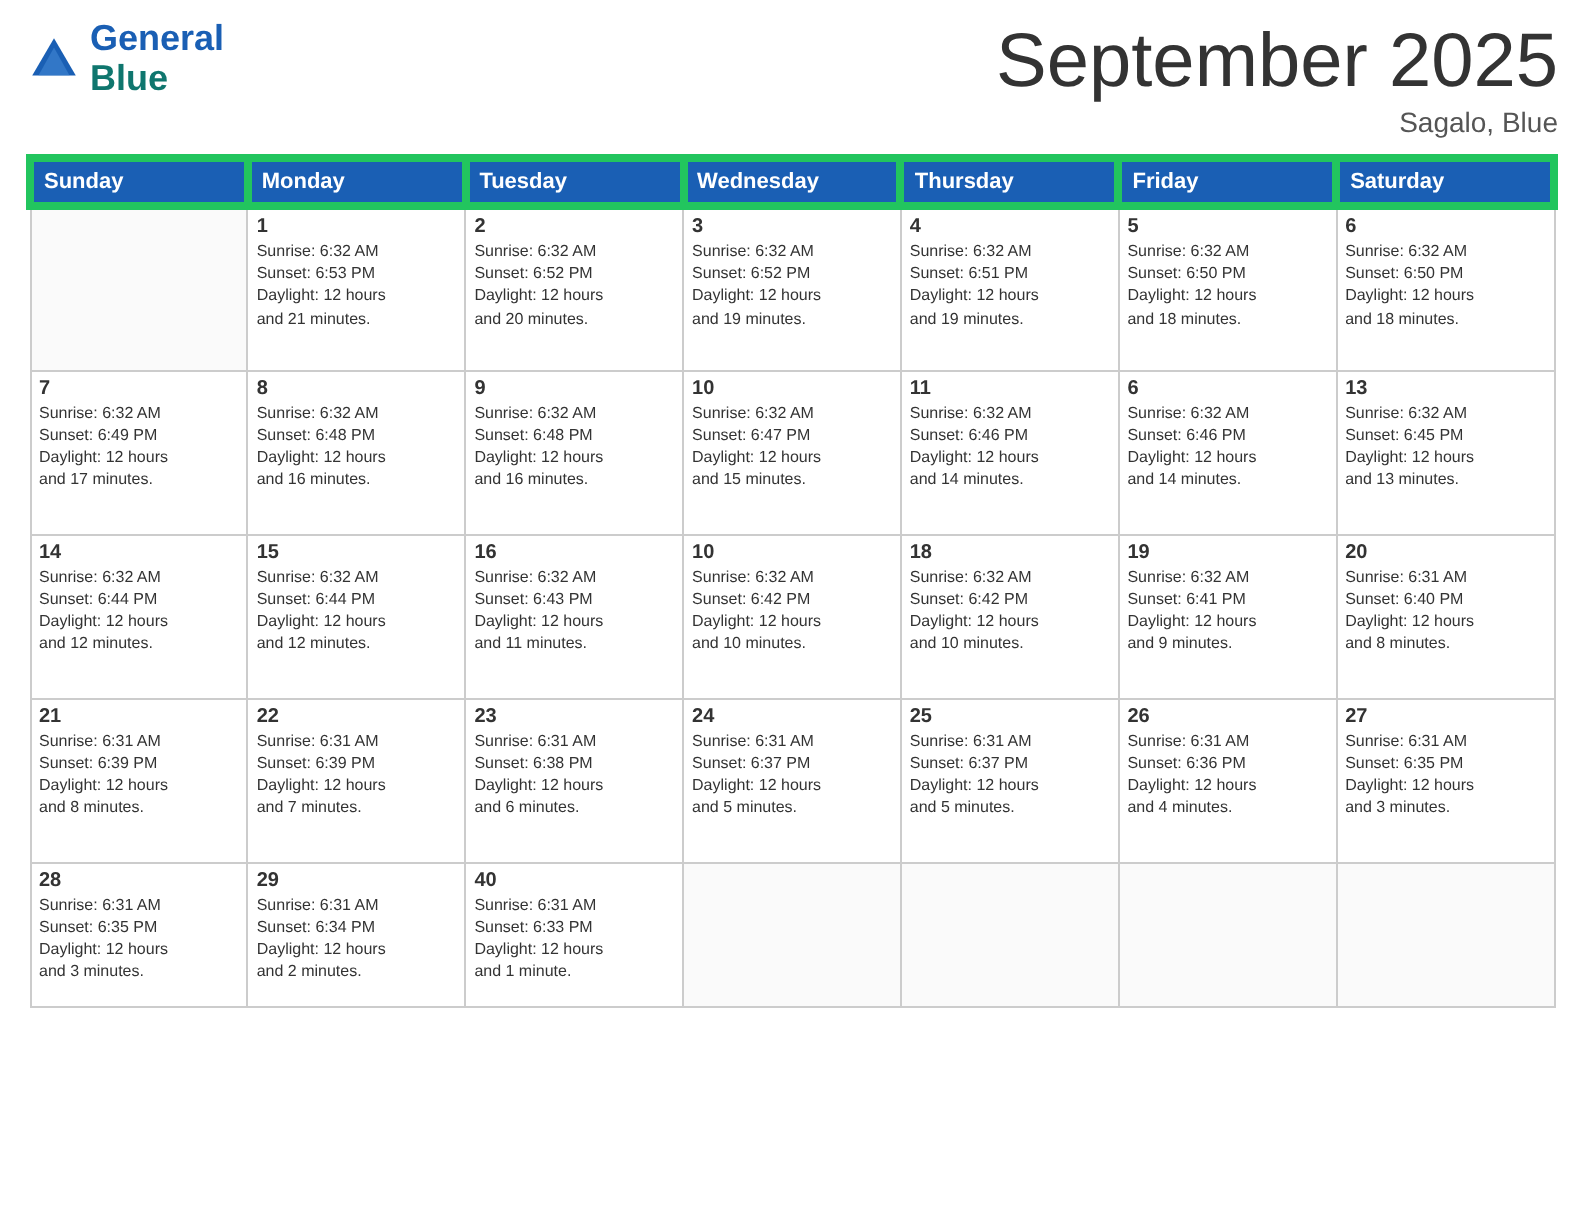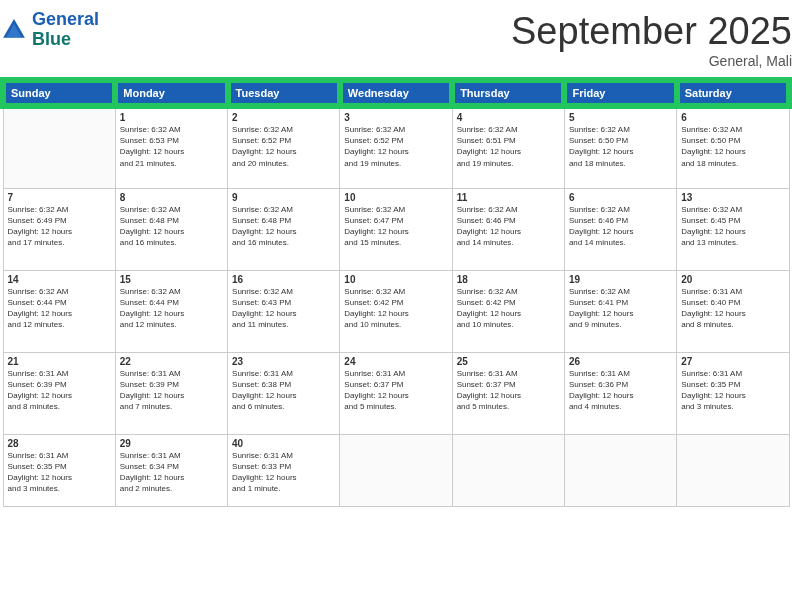--- a/index.html
+++ b/index.html
@@ -6,21 +6,21 @@
     body {
       font-family: Arial, sans-serif;
       background: #fff;
       width: 792px;
       height: 612px;
       overflow: hidden;
     }
     .page {
       width: 792px;
       height: 612px;
-      padding: 10px 0;
+      padding: 10px 13px;
       background: #fff;
     }
     .header {
       display: flex;
       justify-content: space-between;
       align-items: flex-start;
       margin-bottom: 8px;
     }
     .logo {
       display: flex;
@@ -57,21 +57,21 @@
       border-collapse: collapse;
       table-layout: fixed;
     }
     thead tr th {
       background-color: #1a5fb4;
       color: #fff;
       font-size: 11px;
       font-weight: bold;
       padding: 4px 5px;
       text-align: left;
-      border: 6px solid #22c55e;
+      border: 4px solid #22c55e;
     }
     tbody tr td {
       vertical-align: top;
       border: 1px solid #ccc;
       padding: 3px 4px;
       font-size: 8.5px;
       color: #333;
       height: 82px;
     }
     tbody tr:last-child td {
@@ -100,21 +100,21 @@
         <polygon points="18,4 32,28 4,28" fill="#1a5fb4"></polygon>
         <polygon points="18,10 28,28 8,28" fill="#4a90d9" opacity="0.5"></polygon>
       </svg>
       <div class="logo-text">
         <div><span>General</span></div>
         <div><span style="color:#0f766e">Blue</span></div>
       </div>
     </div>
     <div class="title-block">
       <div class="month-title">September 2025</div>
-      <div class="location">General, Mali</div>
+      <div class="location">Sagalo, Blue</div>
     </div>
   </div>
 
   <table>
     <thead>
       <tr>
         <th>Sunday</th>
         <th>Monday</th>
         <th>Tuesday</th>
         <th>Wednesday</th>

